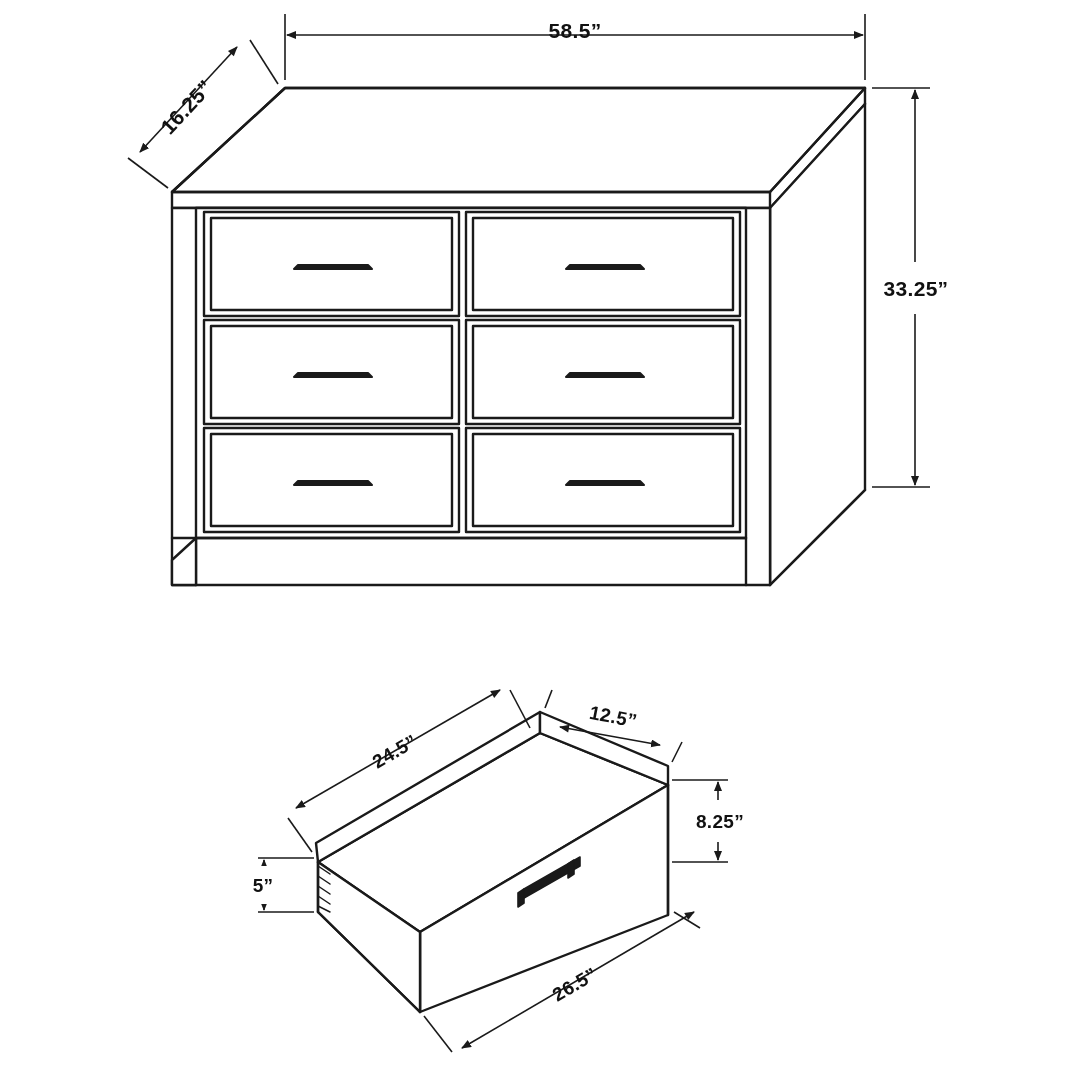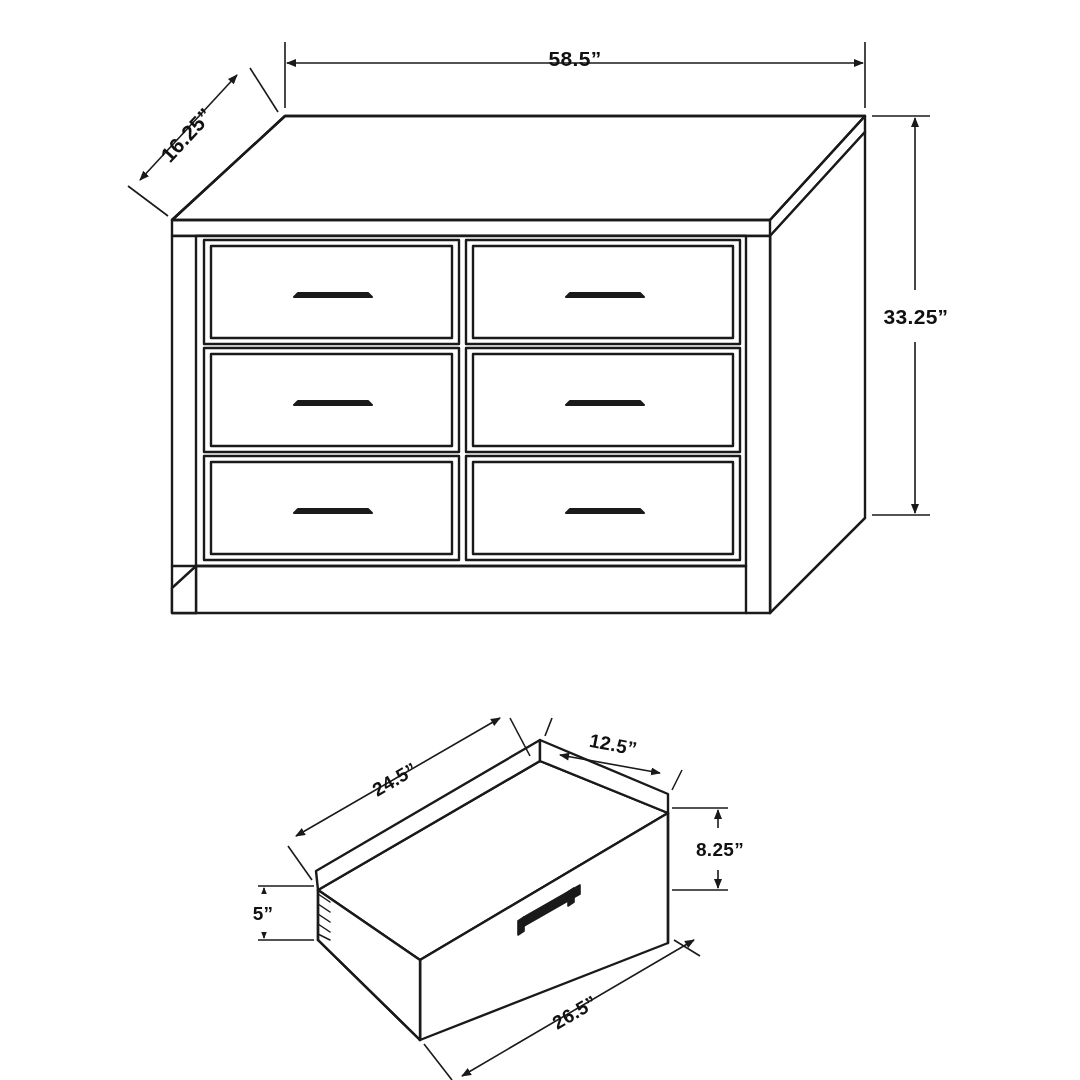--- a/index.html
+++ b/index.html
@@ -11,21 +11,20 @@
     width: 1080px;
     height: 1080px;
     font-family: "Liberation Sans", sans-serif;
     color: #1a1a1a;
     overflow: hidden;
   }
   #stage {
     position: relative;
     width: 1080px;
     height: 916px;
-    margin-top: 28px;
   }
   svg.diagram {
     position: absolute;
     top: 0;
     left: 0;
     width: 1080px;
     height: 1080px;
   }
   .dim-text {
     font-family: "Liberation Sans", sans-serif;

